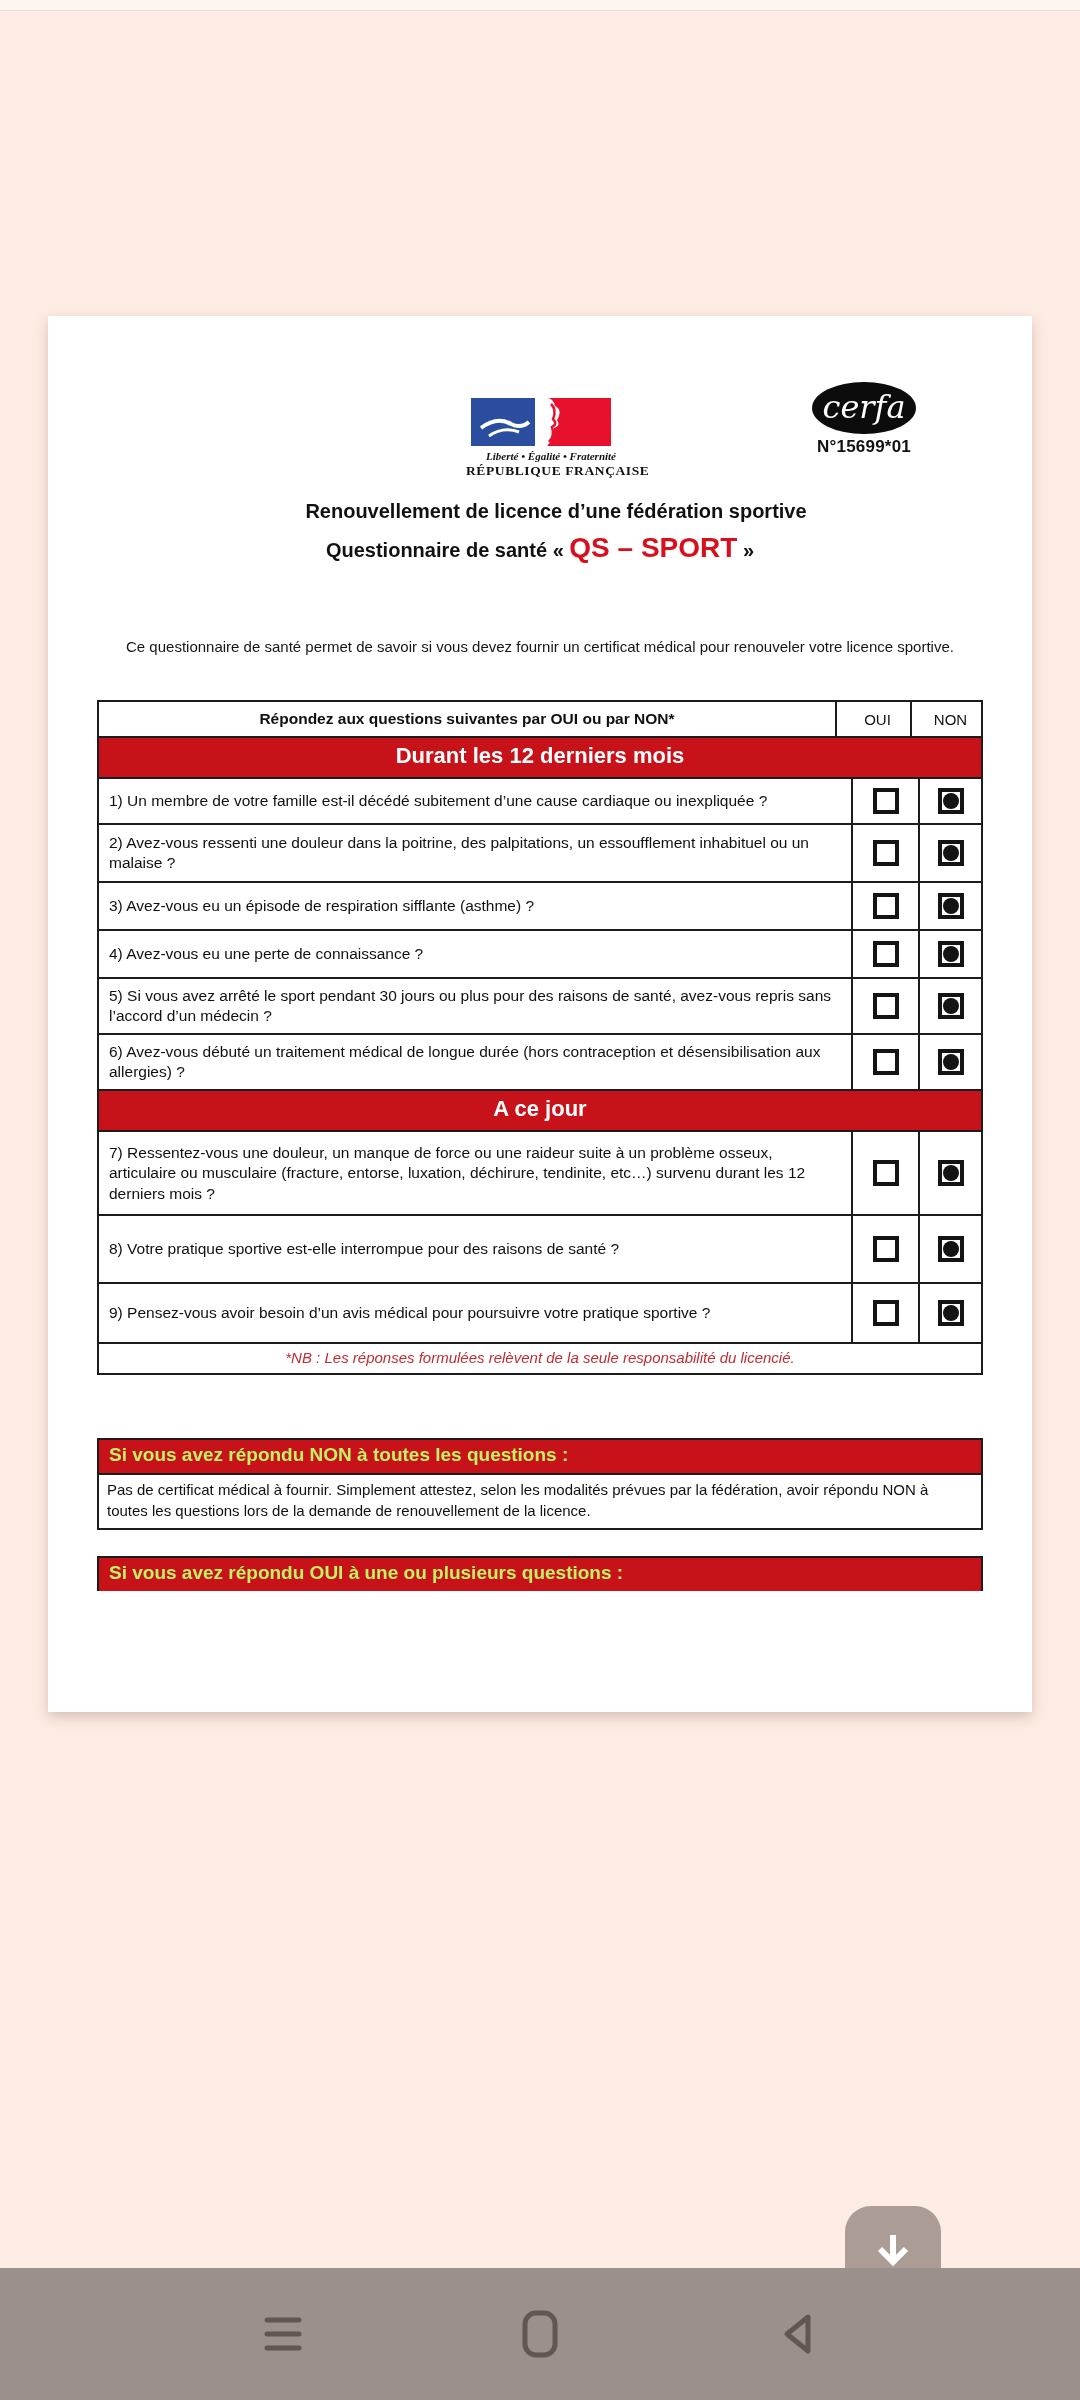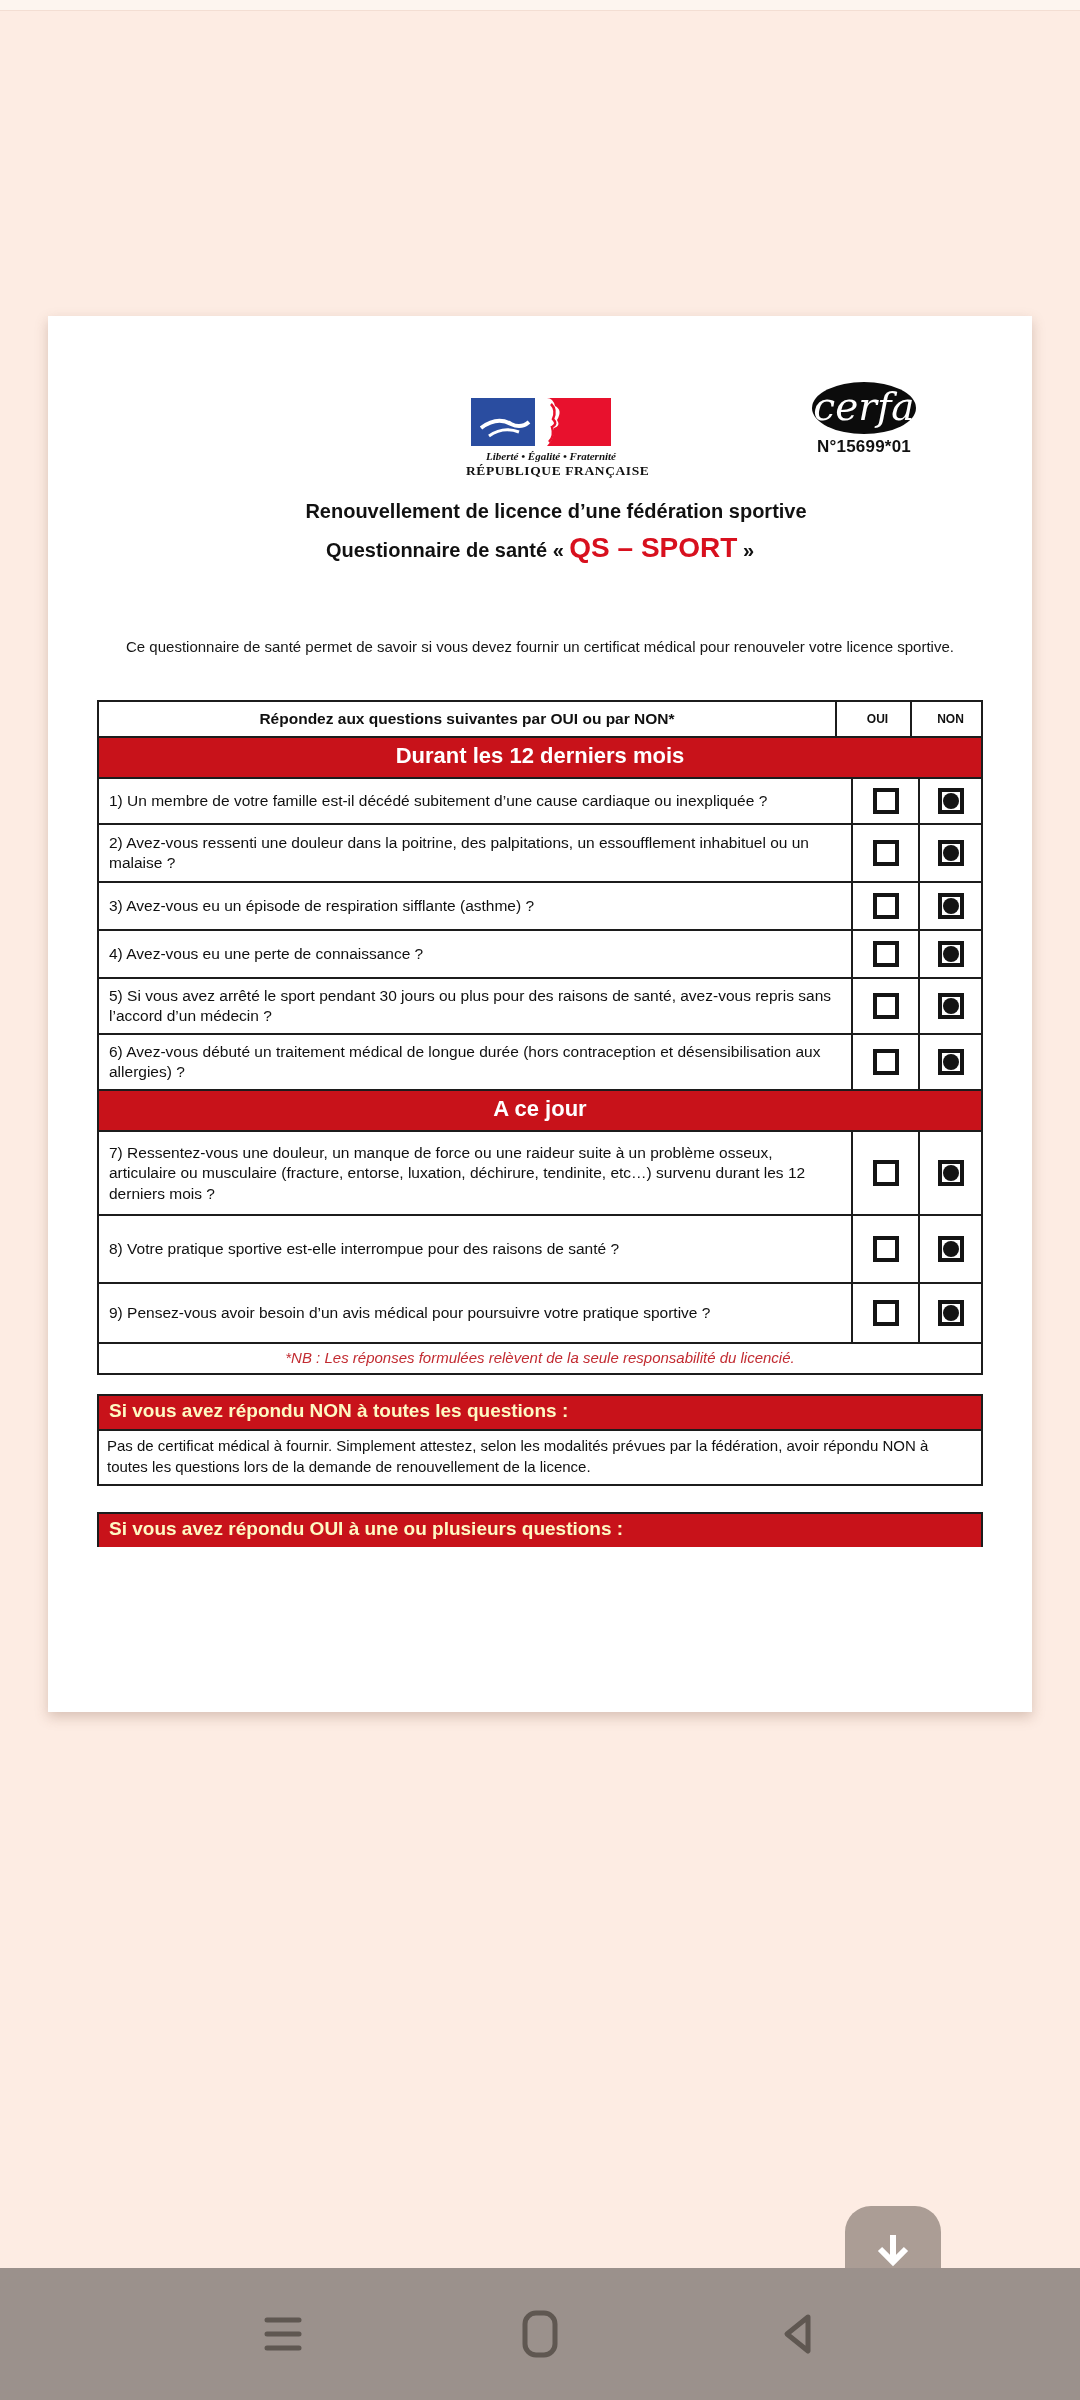--- a/index.html
+++ b/index.html
@@ -21,21 +21,21 @@
   .marianne { position:absolute; left:418px; top:20px; width:150px; text-align:right; }
   .flag-svg { display:block; margin:0 auto; }
   .motto { font-family:"Liberation Serif", serif; font-style:italic; font-weight:bold;
     font-size:11px; margin-top:4px; color:#111; white-space:nowrap; }
   .republic { font-family:"Liberation Serif", serif; font-weight:bold; font-size:13.5px;
     letter-spacing:.6px; color:#111; white-space:nowrap; margin-top:1px; }
   .cerfa { position:absolute; left:760px; top:4px; width:112px; text-align:center; }
   .cerfa-ellipse { width:104px; height:52px; background:#0c0c0c; border-radius:50%;
     display:flex; align-items:center; justify-content:center; margin:0 auto; }
   .cerfa-text { color:#fff; font-family:"DejaVu Serif", serif; font-style:italic;
-    font-size:39px; line-height:1; padding-bottom:3px; }
+    font-size:32px; line-height:1; padding-bottom:3px; }
   .cerfa-number { font-weight:bold; font-size:17px; margin-top:3px; letter-spacing:.2px; color:#111; }
 
   .doc-title { position:absolute; top:184px; left:16px; width:100%; text-align:center;
     font-size:20px; font-weight:bold; color:#111; }
   .doc-subtitle { position:absolute; top:216px; left:0; width:100%; text-align:center;
     font-size:20px; font-weight:bold; color:#111; }
   .subtitle-highlight { color:#d8101e; font-size:28px; }
 
   .intro { position:absolute; top:322px; left:0; width:100%; text-align:center;
     font-size:15px; color:#161616; }
@@ -45,36 +45,36 @@
     border:2px solid #1c1c1c; background:#fff; }
   .trow { display:flex; box-sizing:border-box; border-top:2px solid #1c1c1c; }
   .trow:first-child { border-top:none;gap:8px; }
   .qcol { flex:1; border-right:2px solid #1c1c1c; padding:6px 10px;
     display:flex; align-items:center; font-size:15.5px; line-height:1.32;
     box-sizing:border-box; }
   .ccol { width:67px; display:flex; align-items:center; justify-content:center; box-sizing:border-box; }
   .ccol.oui { border-right:2px solid #1c1c1c; }
   .ccol.non { width:61px; }
   .thead .qcol { justify-content:center; text-align:center; font-weight:bold; padding:7px 10px; }
-  .thead .ccol { font-weight:bold; font-size:12px; }
+  .thead .ccol { font-weight:normal; font-size:15px; }
   .section-banner { background:#c8121a; color:#fff; font-weight:bold; font-size:22px;
     text-align:center; padding:5px 0 8px; border-top:2px solid #1c1c1c; box-sizing:border-box; }
   .checkbox { width:18px; height:18px; border:4px solid #141414; background:#fff;
     position:relative; display:inline-block; }
   .checkbox.checked::after { content:""; position:absolute; left:1px; top:1px;
     width:16px; height:16px; background:#141414; border-radius:50%; }
   .footnote-row { border-top:2px solid #1c1c1c; text-align:center; font-style:italic;
     color:#c22b31; font-size:15px; padding:5px 0 7px; box-sizing:border-box; }
 
   
   .result { position:absolute; left:49px; width:886px; box-sizing:border-box; }
   .result.no  { top:1078px; }
   .result.yes { top:1196px; }
-  .result-title { background:#c8121a; color:#fef9c3; font-weight:bold; font-size:19px;
-    padding:4px 10px 7px; border:2px solid #1c1c1c; border-bottom:none; box-sizing:border-box; }
+  .result-title { background:#c8121a; color:#bef264; font-weight:bold; font-size:19px;
+    padding:4px 10px 7px; border:2px solid #1c1c1c; border-bottom:none; box-sizing:border-box;margin-top:44px; }
   .result-body { border:2px solid #1c1c1c; background:#fff; font-size:15px; line-height:1.4;
     padding:4px 8px 7px; box-sizing:border-box; color:#101010; }
 
   
   .download-btn { position:absolute; left:845px; top:2206px; width:96px; height:96px;
     border-radius:26px; background:rgba(95,84,77,.52);
     display:flex; align-items:center; justify-content:center; cursor:pointer; }
 
   
   .navbar { position:absolute; left:0; top:2268px; width:1080px; height:132px; background:#9b918c; }

